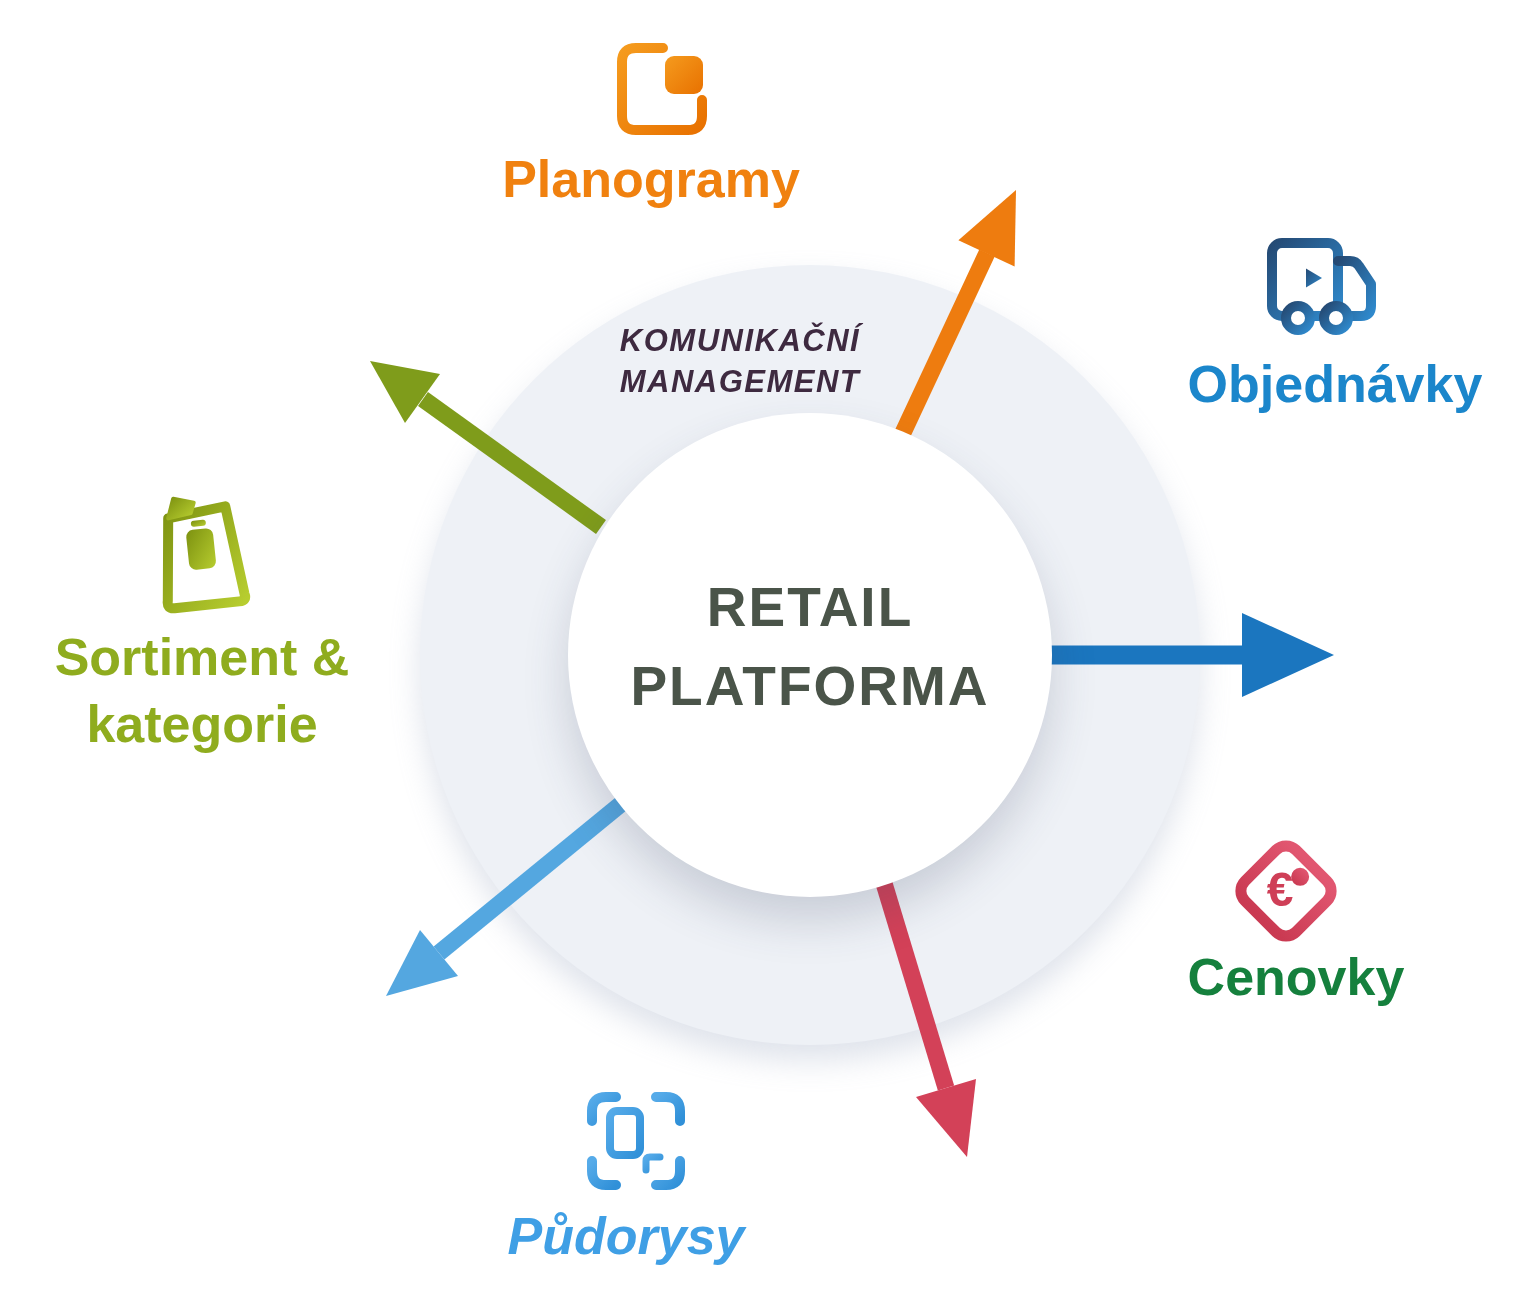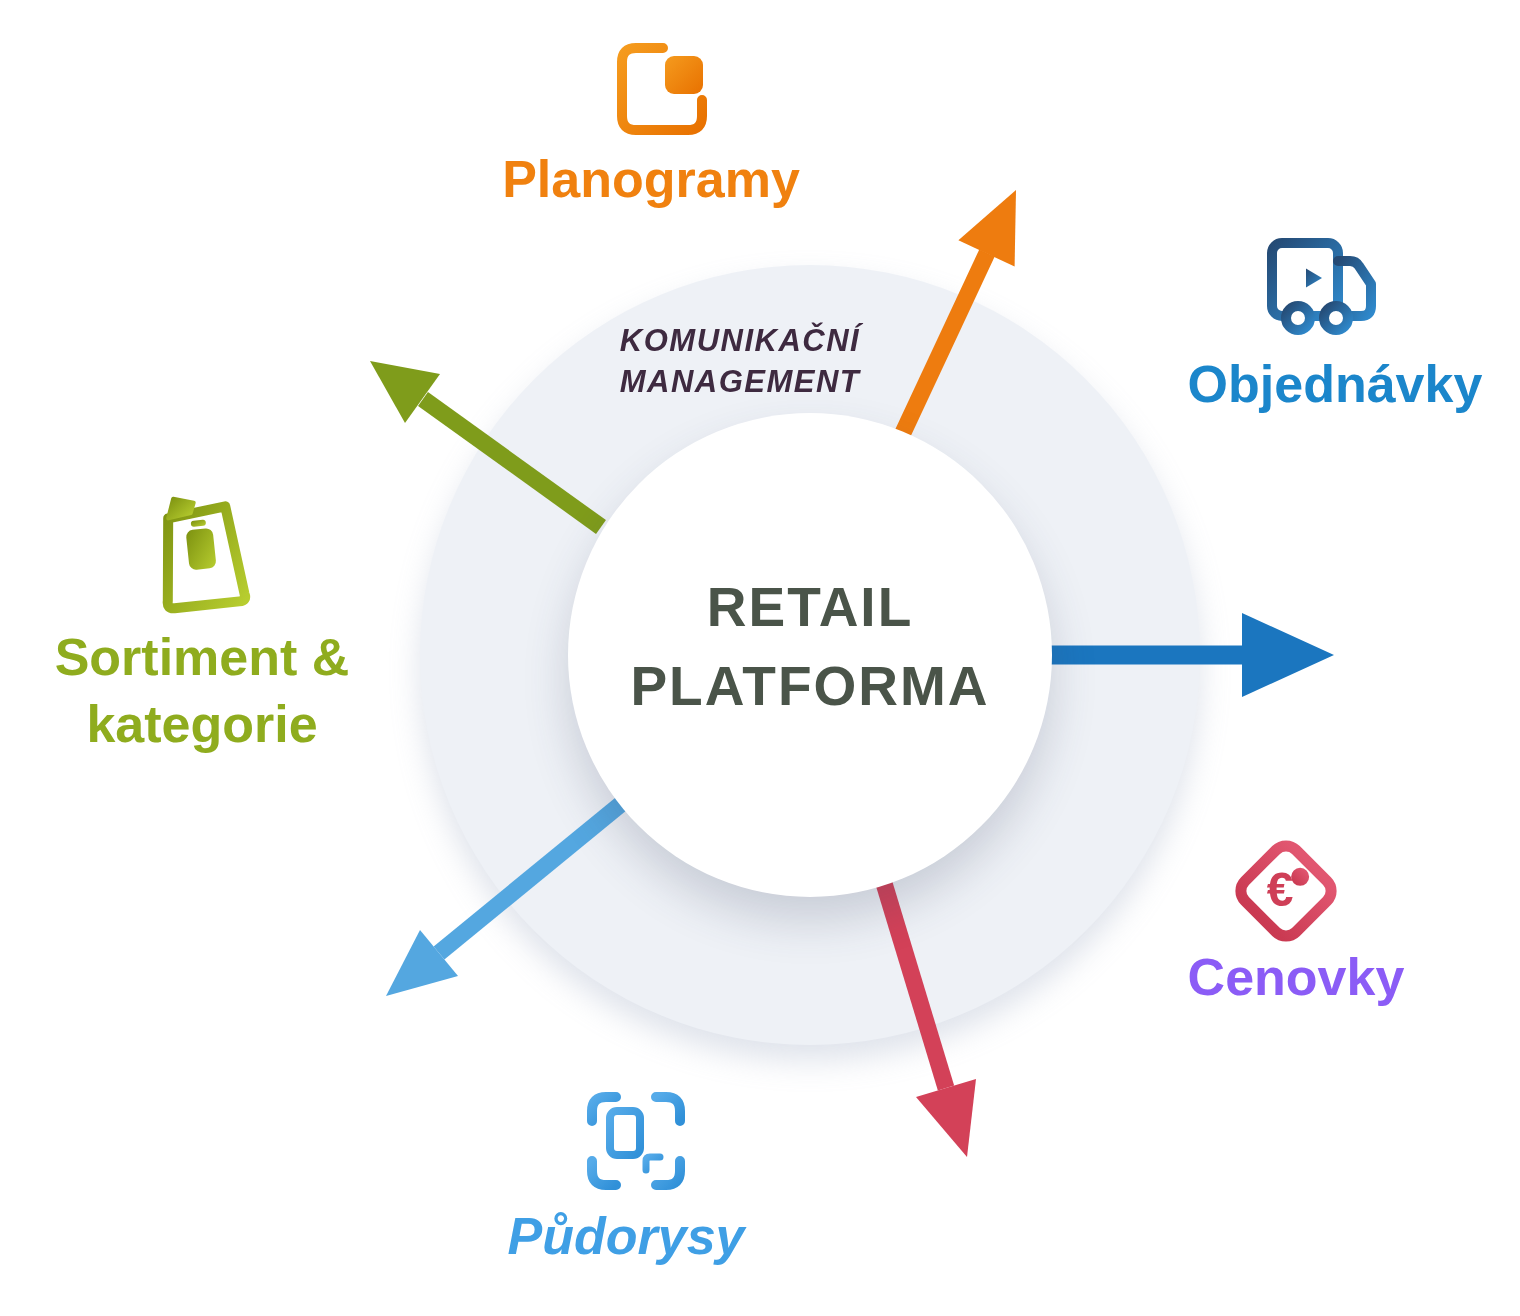--- a/index.html
+++ b/index.html
@@ -20,21 +20,21 @@
     position:absolute;left:568px;top:413px;width:484px;height:484px;border-radius:50%;
     background:#ffffff;box-shadow:0 24px 46px rgba(55,65,95,0.20);z-index:4;
   }
   .hub-title{
     position:absolute;left:568px;top:568px;width:484px;text-align:center;
     font-size:55px;line-height:79px;letter-spacing:2px;color:#4a5449;z-index:5;
   }
   .node-label{position:absolute;width:400px;text-align:center;font-size:52px;line-height:67px;z-index:2;}
   .lbl-planogramy{left:451px;top:146px;color:#f0810f;}
   .lbl-objednavky{left:1135px;top:351px;color:#1b86cb;}
-  .lbl-cenovky{left:1096px;top:944px;color:#8b5cf6;}
+  .lbl-cenovky{left:1096px;top:944px;color:#15803d;}
   .lbl-pudorysy{left:426px;top:1203px;color:#3f9fe5;font-style:italic;}
   .lbl-sortiment{left:22px;top:624px;width:360px;color:#8fac1e;}
 </style>
 </head>
 <body>
 
 <div class="canvas">
 
   <div class="ring"></div>
 

